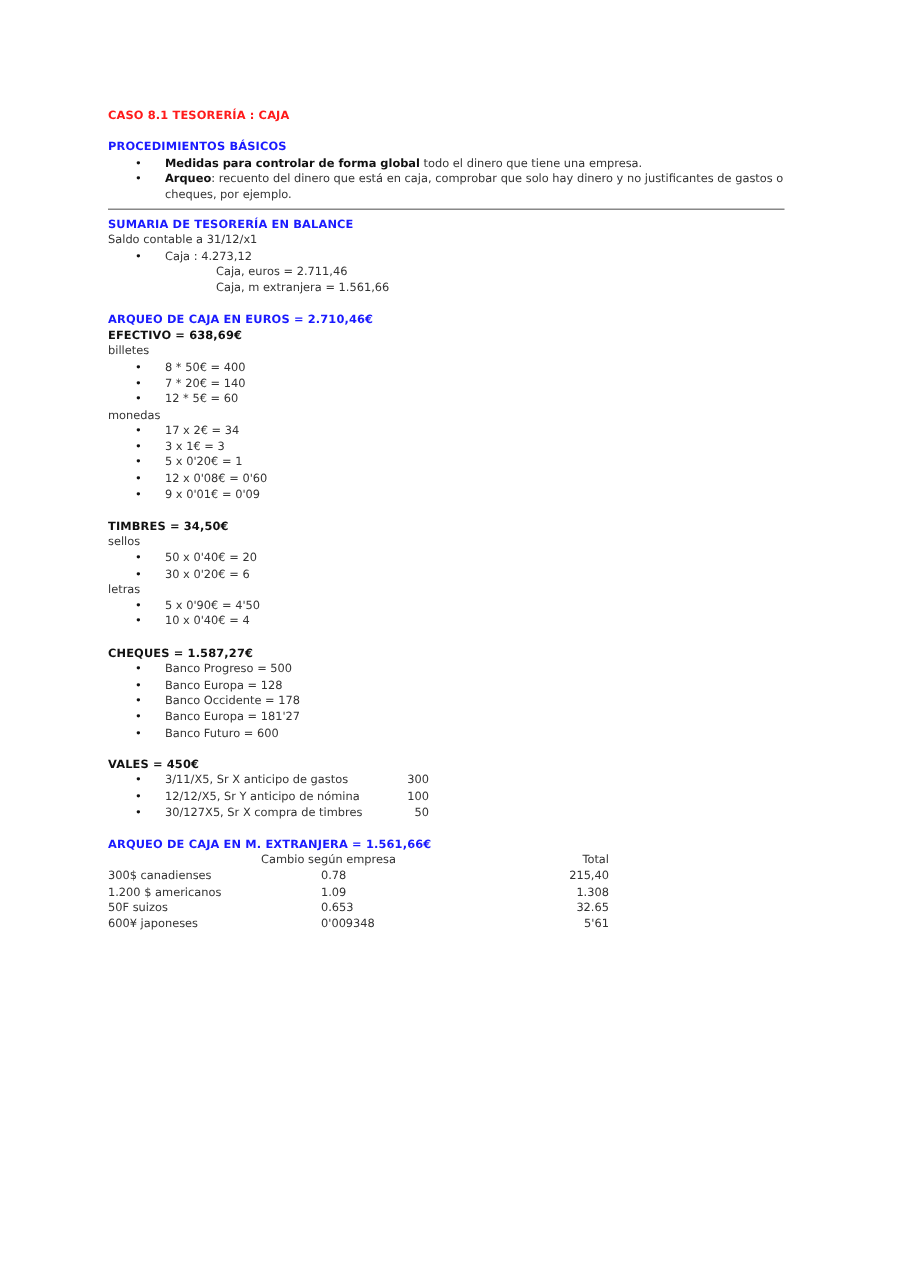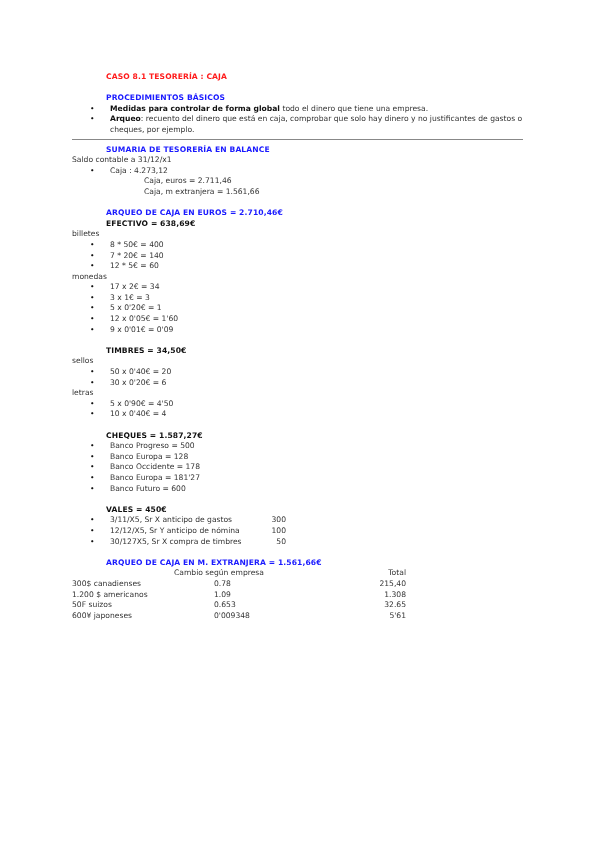--- a/index.html
+++ b/index.html
@@ -5,21 +5,21 @@
     html, body { margin: 0; padding: 0; background: #ffffff; }
     body {
       width: 600px; height: 848px; position: relative; overflow: hidden;
       font-family: "DejaVu Sans", sans-serif; font-size: 7.6px; color: #333;
       line-height: 10.6px;
     }
     .page { position: absolute; left: 72px; top: 72px; width: 455px; }
     .red { color: #ff1a1a; font-weight: bold; }
     .blue { color: #1a1aff; font-weight: bold; }
     .b { font-weight: bold; color: #111; }
-    .h { font-weight: bold; letter-spacing: 0.1px; margin-left: 34px; }
+    .h { font-weight: bold; letter-spacing: 0.1px; }
     .gap { height: 10.6px; }
     .bl { position: relative; padding-left: 38px; }
     .bl::before { content: "•"; position: absolute; left: 18px; color: #111; }
     .ind2 { padding-left: 72px; }
     hr.sep { border: none; border-top: 1.2px solid #888; margin: 3px 0 5px 0; width: 451px; }
     .vrow { display: flex; }
     .vrow .d { width: 146px; }
     .vrow .n { width: 30px; text-align: right; }
     .ftab { width: 335px; }
     .frow { display: flex; }
@@ -50,21 +50,21 @@
   <div class="blue h">ARQUEO DE CAJA EN EUROS = 2.710,46€</div>
   <div class="b h">EFECTIVO = 638,69€</div>
   <div>billetes</div>
   <div class="bl">8 * 50€ = 400</div>
   <div class="bl">7 * 20€ = 140</div>
   <div class="bl">12 * 5€ = 60</div>
   <div>monedas</div>
   <div class="bl">17 x 2€ = 34</div>
   <div class="bl">3 x 1€ = 3</div>
   <div class="bl">5 x 0'20€ = 1</div>
-  <div class="bl">12 x 0'05€ = 1'60</div>
+  <div class="bl">12 x 0'08€ = 0'60</div>
   <div class="bl">9 x 0'01€ = 0'09</div>
   <div class="gap"></div>
 
   <div class="b h">TIMBRES = 34,50€</div>
   <div>sellos</div>
   <div class="bl">50 x 0'40€ = 20</div>
   <div class="bl">30 x 0'20€ = 6</div>
   <div>letras</div>
   <div class="bl">5 x 0'90€ = 4'50</div>
   <div class="bl">10 x 0'40€ = 4</div>

